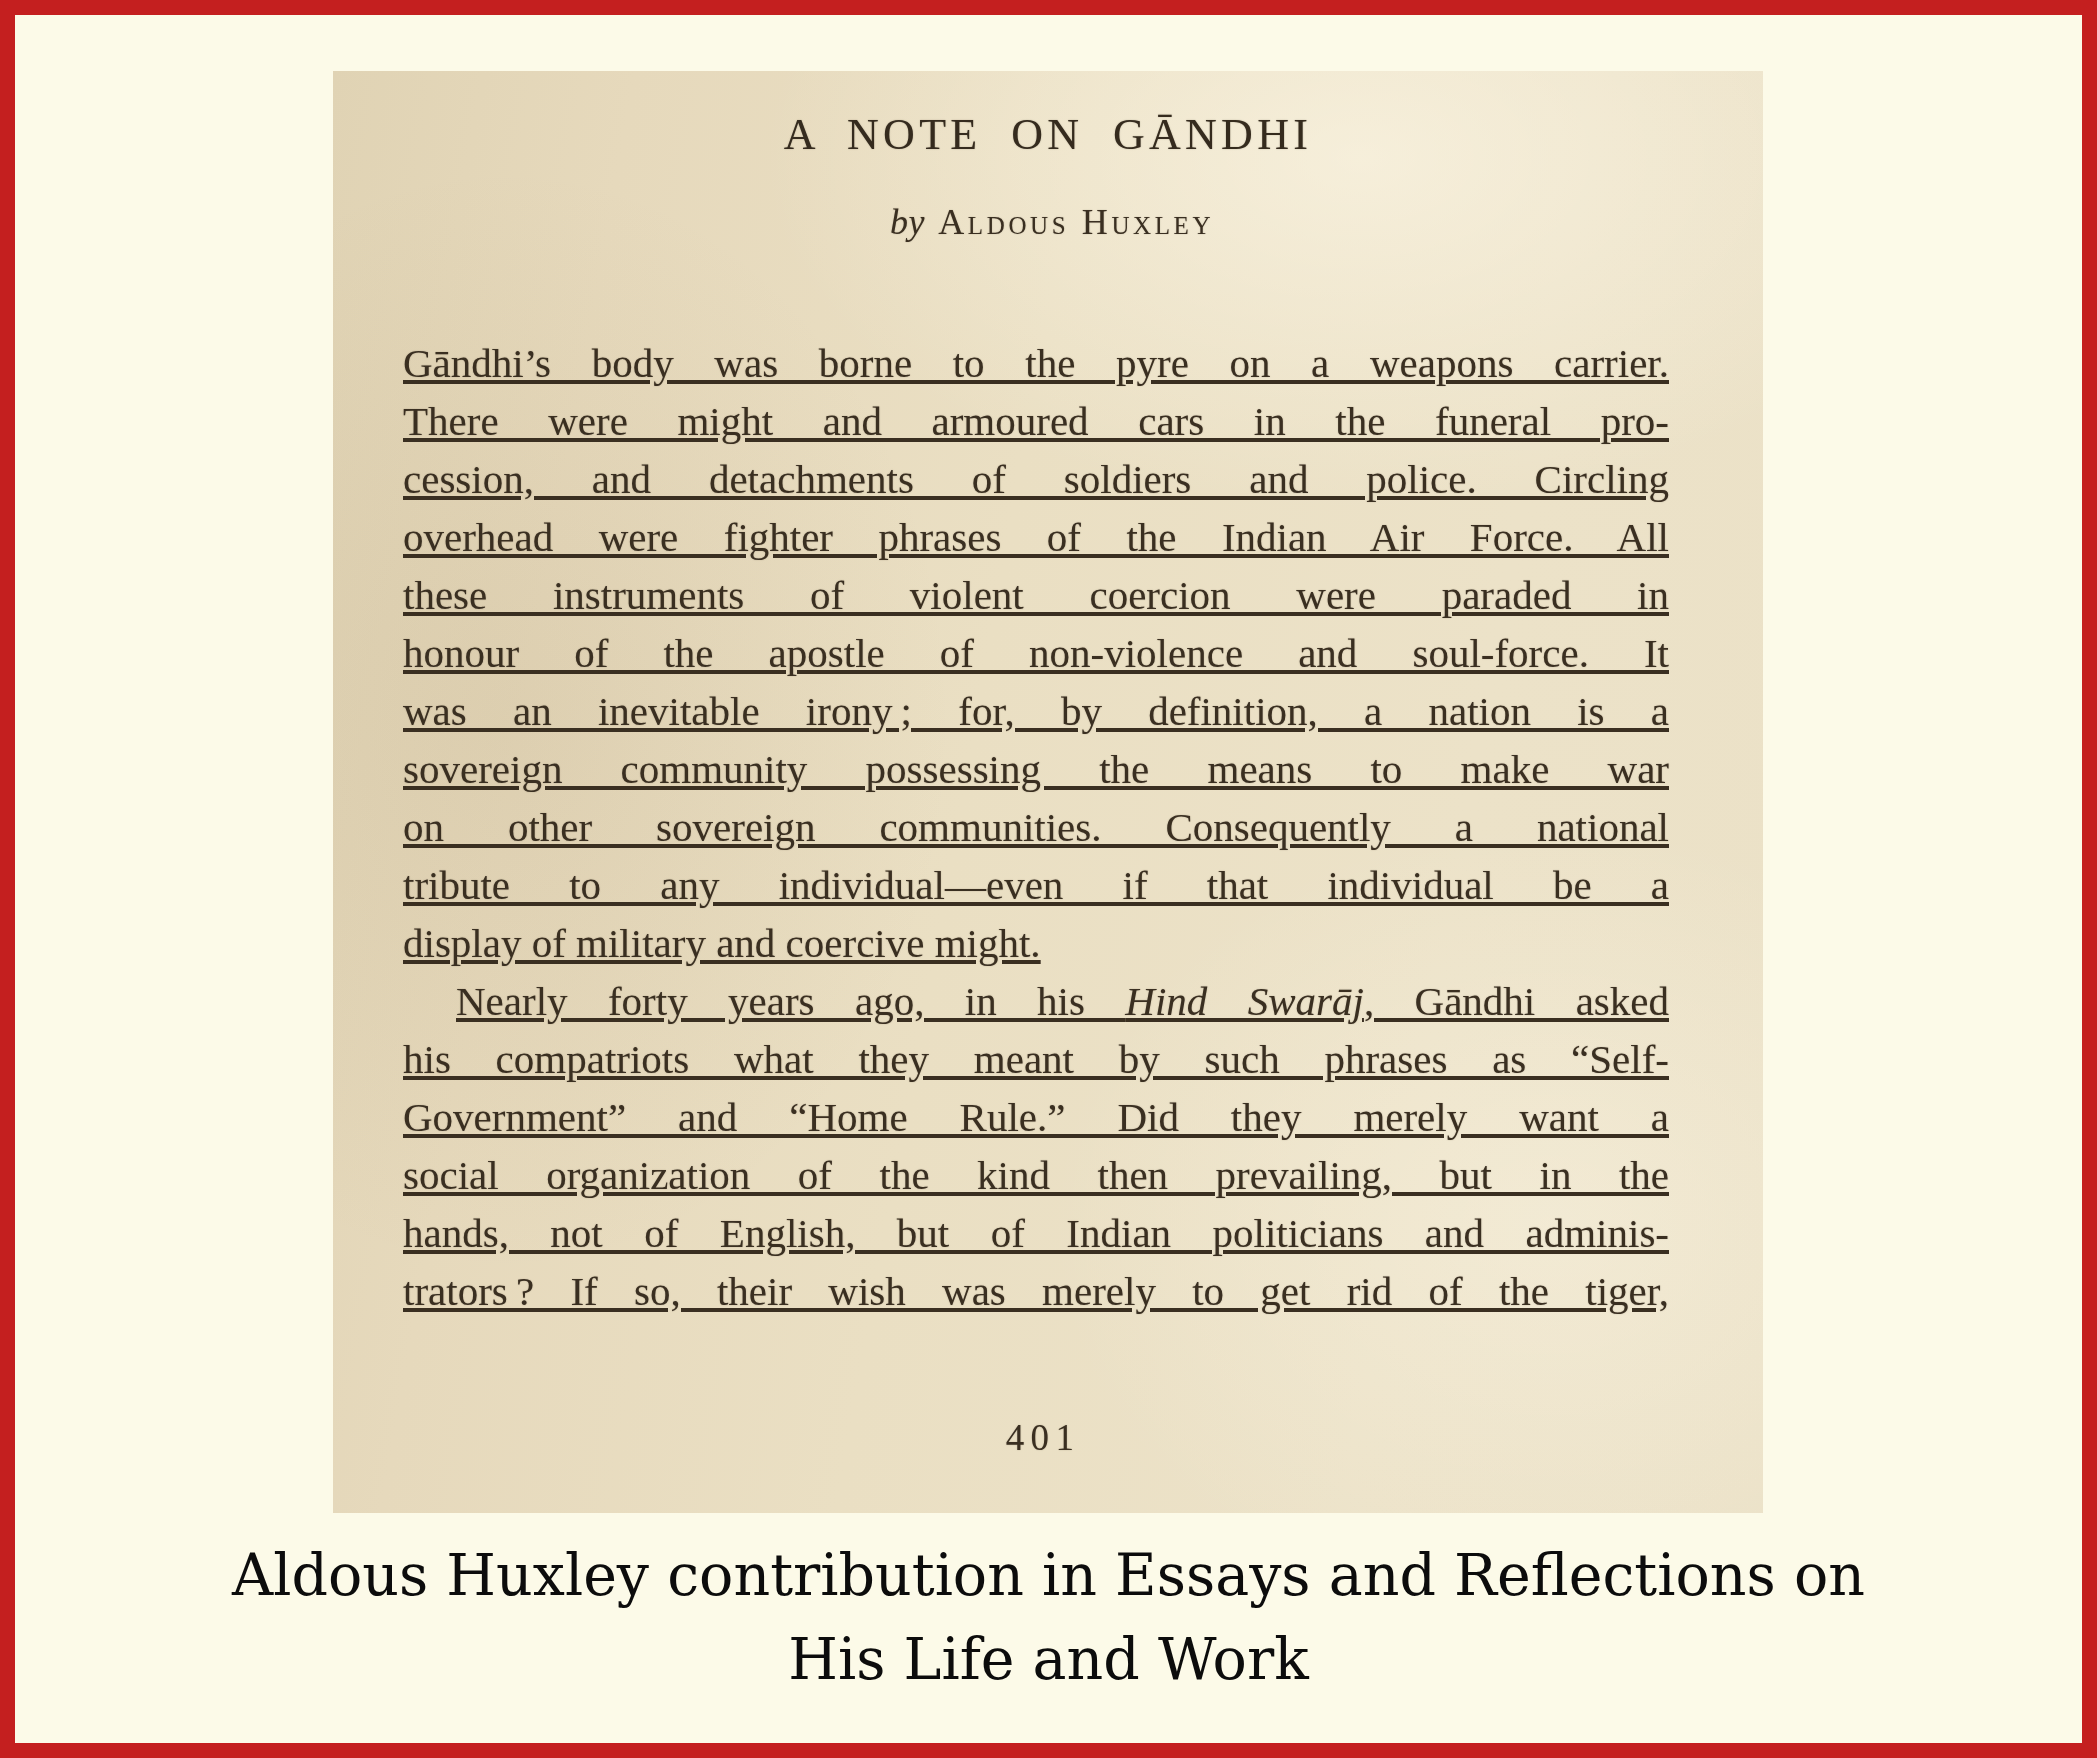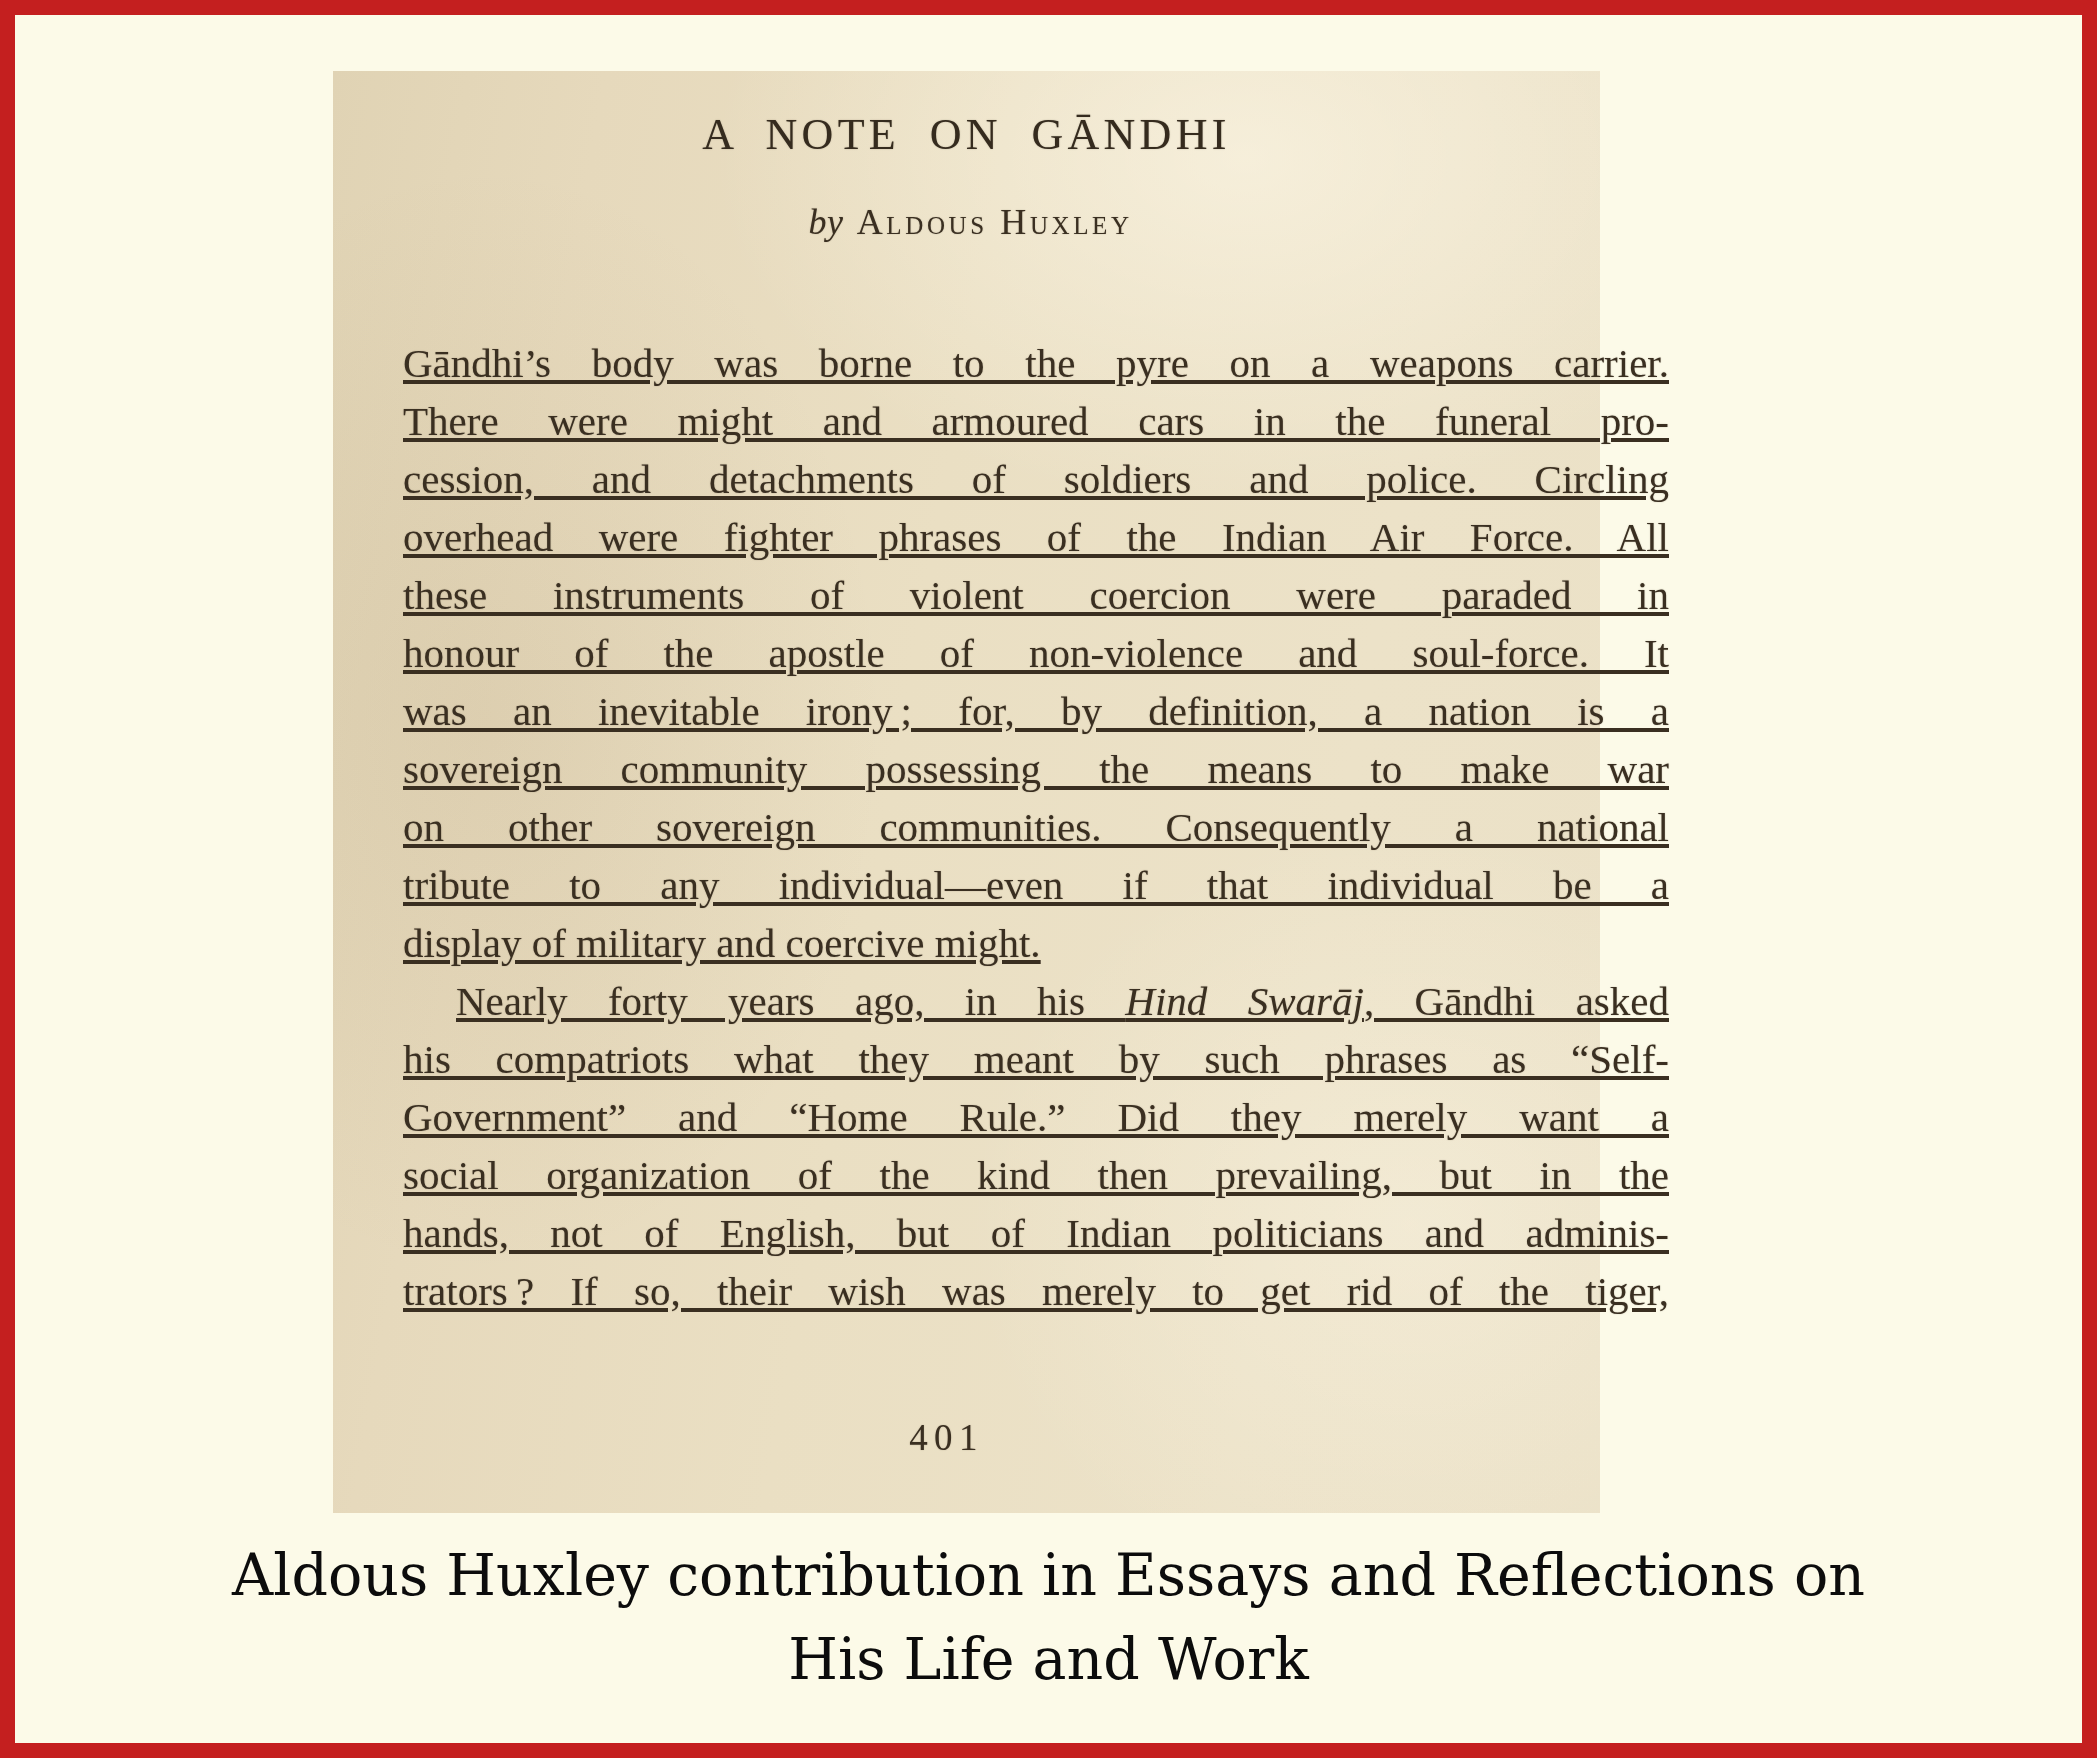--- a/index.html
+++ b/index.html
@@ -9,21 +9,21 @@
     font-family:"Liberation Serif",serif;
     overflow:hidden;
   }
   .frame{
     position:absolute;inset:0;
     border:15.7px solid #c41f1f;
     box-sizing:border-box;
   }
   
   .scan{
-    position:absolute;left:333px;top:71px;width:1267px;height:1442px;
+    position:absolute;left:333px;top:71px;width:1430px;height:1442px;
     background:
       radial-gradient(ellipse 60% 35% at 72% 6%, rgba(255,250,235,0.55), transparent 70%),
       radial-gradient(ellipse 45% 55% at 12% 45%, rgba(140,115,70,0.10), transparent 70%),
       radial-gradient(ellipse 50% 40% at 85% 80%, rgba(255,250,235,0.35), transparent 70%),
       linear-gradient(100deg,#e0d3b4 0%,#e6d9bc 18%,#eadfc3 45%,#ece2c8 75%,#ebe1c7 100%);
     color:#3a2f21;
   }
   .scan-title{
     margin-top:39px;
     text-align:center;
@@ -47,21 +47,21 @@
     font-size:41px;line-height:58px;
     color:#3a2f21;
     text-shadow:0 0 1.4px rgba(58,47,33,.32);
     text-decoration:underline;
   }
   .tl{text-align:justify;text-align-last:justify;white-space:normal;}
   .tl.noj{text-align:left;text-align-last:left;}
   .tl.ind{text-indent:53px;}
   .tl .it{font-style:italic;}
   .pagenum{
-    position:absolute;top:1345px;left:0;width:100%;
+    position:absolute;top:1345px;left:15px;width:100%;
     text-align:center;
     font-size:37px;letter-spacing:6.4px;
     color:#3a2f21;
     transform:translateX(-20px);
     text-shadow:0 0 1.4px rgba(58,47,33,.3);
   }
   
   .caption{
     position:absolute;top:1533px;left:0;width:100%;
     text-align:center;

